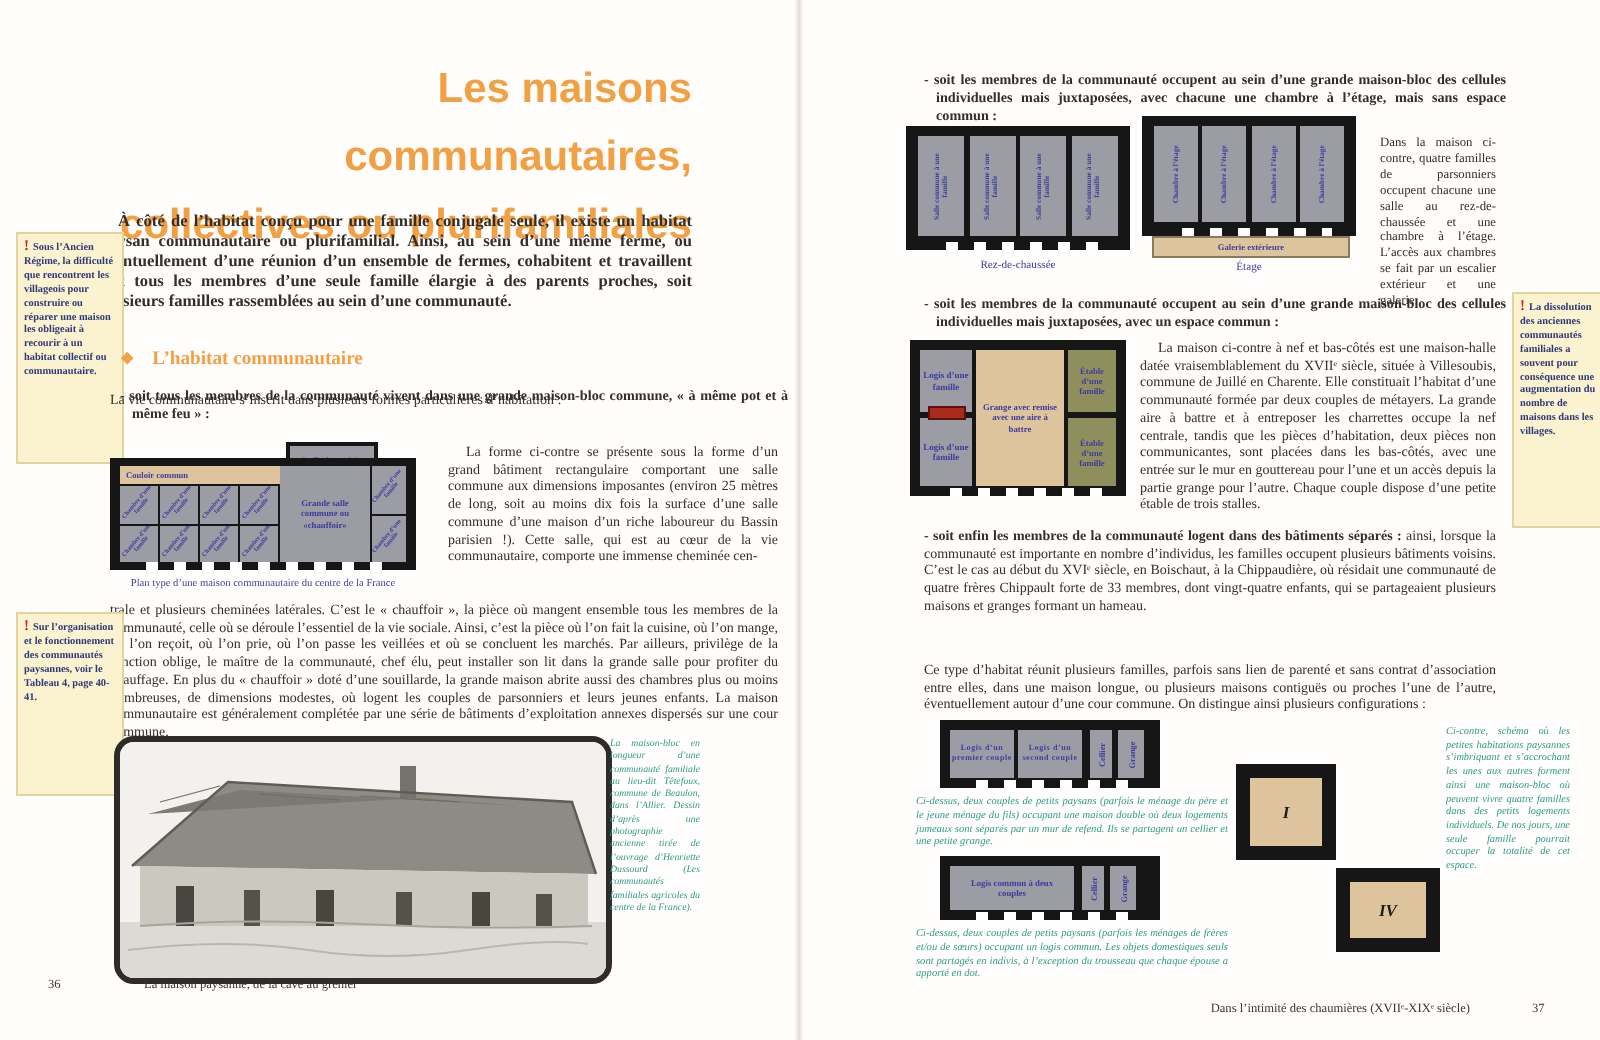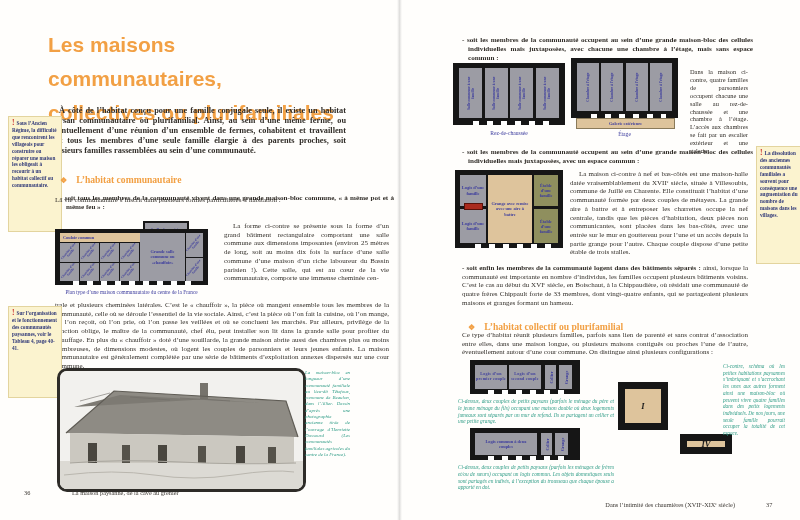--- a/index.html
+++ b/index.html
@@ -1,20 +1,20 @@
 <!DOCTYPE html>
 <html><head>
 <meta charset="utf-8">
 <style>
   html,body{margin:0;padding:0;background:#fff;}
   #spread{position:relative;width:800px;height:520px;background:#fffefc;
           font-family:"Liberation Serif",serif;color:#322e29;overflow:hidden;}
   .abs{position:absolute;}
   .title{font-family:"Liberation Sans",sans-serif;font-weight:bold;color:#F2A044;
-         font-size:21px;line-height:34px;text-align:left;}
+         font-size:21px;line-height:34px;text-align:right;}
   .intro{font-size:8.3px;line-height:9.9px;font-weight:bold;text-align:justify;text-indent:9px;}
   .body7{font-size:7px;line-height:8.7px;text-align:justify;}
   .ind{text-indent:9px;}
   .item{font-size:7.1px;line-height:8.9px;font-weight:bold;text-align:justify;
         padding-left:6px;text-indent:-6px;}
   .sechead{color:#F2A044;font-weight:bold;font-size:9.6px;text-align:right;}
   .bullet{color:#F2A044;font-size:8px;margin-right:9px;font-weight:bold;}
   .note{background:#FBF3CF;border:1px solid #E3D49E;padding:3px;font-size:5.2px;
         line-height:6.9px;color:#2F3878;font-weight:bold;}
   .bang{color:#C41E1E;font-size:7.5px;line-height:6px;margin-right:2px;font-weight:bold;}
@@ -226,23 +226,20 @@
   <div class="abs body7 ind" style="left:570px;top:170px;width:178px;">La maison ci-contre à nef et bas-côtés est une maison-halle datée vraisemblablement du XVIIᵉ siècle, située à Villesoubis, commune de Juillé en Charente. Elle constituait l’habitat d’une communauté formée par deux couples de métayers. La grande aire à battre et à entreposer les charrettes occupe la nef centrale, tandis que les pièces d’habitation, deux pièces non communicantes, sont placées dans les bas-côtés, avec une entrée sur le mur en gouttereau pour l’une et un accès depuis la partie grange pour l’autre. Chaque couple dispose d’une petite étable de trois stalles.</div>
 
   <div class="abs note" style="left:756px;top:146px;width:40px;height:110px;">
     <span class="bang">!</span><span>La dissolution des anciennes communautés familiales a souvent pour conséquence une augmentation du nombre de maisons dans les villages.</span>
   </div>
 
   <div class="abs body7" style="left:462px;top:264px;width:286px;">
     <span style="font-weight:bold;">- soit enfin les membres de la communauté logent dans des bâtiments séparés :</span><span> ainsi, lorsque la communauté est importante en nombre d’individus, les familles occupent plusieurs bâtiments voisins. C’est le cas au début du XVIᵉ siècle, en Boischaut, à la Chippaudière, où résidait une communauté de quatre frères Chippault forte de 33 membres, dont vingt-quatre enfants, qui se partageaient plusieurs maisons et granges formant un hameau.</span>
   </div>
 
-  <div class="abs" style="left:468px;top:316px;">
-    <span class="bullet">❖</span><span class="sechead">L’habitat collectif ou plurifamilial</span>
-  </div>
 
   <div class="abs body7" style="left:462px;top:331px;width:286px;">Ce type d’habitat réunit plusieurs familles, parfois sans lien de parenté et sans contrat d’association entre elles, dans une maison longue, ou plusieurs maisons contiguës ou proches l’une de l’autre, éventuellement autour d’une cour commune. On distingue ainsi plusieurs configurations :</div>
 
   <div class="diag" style="left:470px;top:360px;width:110px;height:34px;">
     <div class="cell" style="left:5px;top:5px;width:32px;height:24px;">
       <span class="dlabel" style="font-size:4px;line-height:4.7px;width:30px;letter-spacing:0.3px;">Logis d’un premier couple</span>
     </div>
     <div class="cell" style="left:39px;top:5px;width:32px;height:24px;">
       <span class="dlabel" style="font-size:4px;line-height:4.7px;width:30px;letter-spacing:0.3px;">Logis d’un second couple</span>
     </div>
@@ -271,21 +268,21 @@
   </div>
 
   <div class="abs green" style="left:458px;top:464px;width:156px;">Ci-dessus, deux couples de petits paysans (parfois les ménages de frères et/ou de sœurs) occupant un logis commun. Les objets domestiques seuls sont partagés en indivis, à l’exception du trousseau que chaque épouse a apporté en dot.</div>
 
   <div class="abs" style="left:618px;top:380px;width:102px;height:92px;">
     <div class="blk" style="left:0;top:2px;width:50px;height:48px;">
       <div class="in">
           <span class="roman">I</span>
         </div>
     </div>
-    <div class="blk" style="left:62px;top:54px;width:52px;height:20px;text-decoration:underline;">
+    <div class="blk" style="left:50px;top:54px;width:52px;height:42px;text-decoration:underline;">
       <div class="in">
           <span class="roman">IV</span>
         </div>
     </div>
   </div>
 
   <div class="abs green" style="left:723px;top:363px;width:62px;font-size:5.2px;line-height:6.7px;">Ci-contre, schéma où les petites habitations paysannes s’imbriquant et s’accrochant les unes aux autres forment ainsi une maison-bloc où peuvent vivre quatre familles dans des petits logements individuels. De nos jours, une seule famille pourrait occuper la totalité de cet espace.</div>
 
   <div class="abs footer" style="left:500px;top:501px;width:235px;text-align:right;">Dans l’intimité des chaumières (XVIIᵉ-XIXᵉ siècle)</div>
   <div class="abs footer" style="left:766px;top:501px;">37</div>

